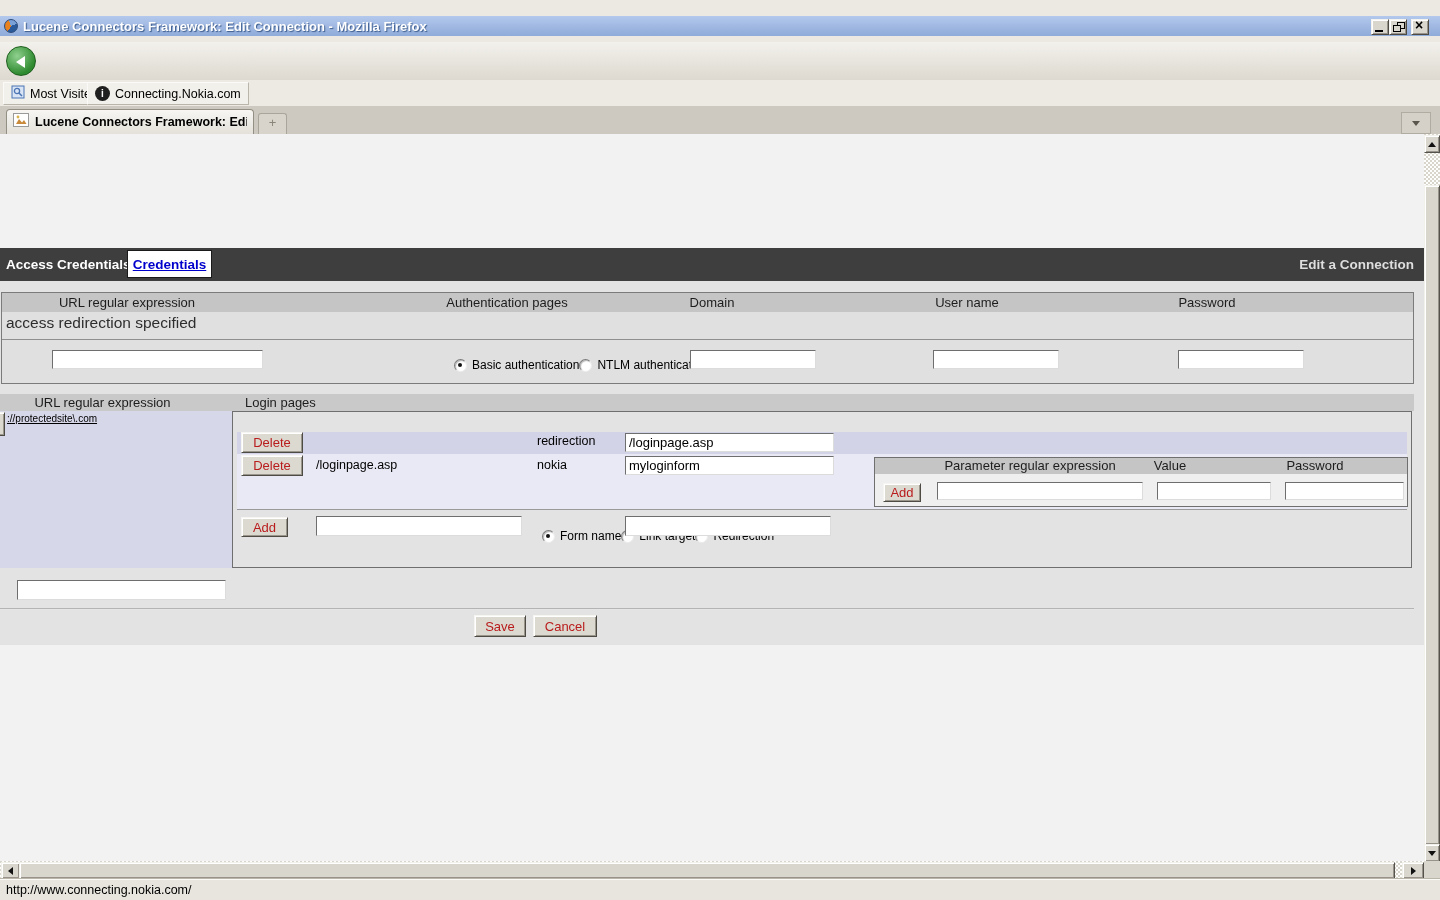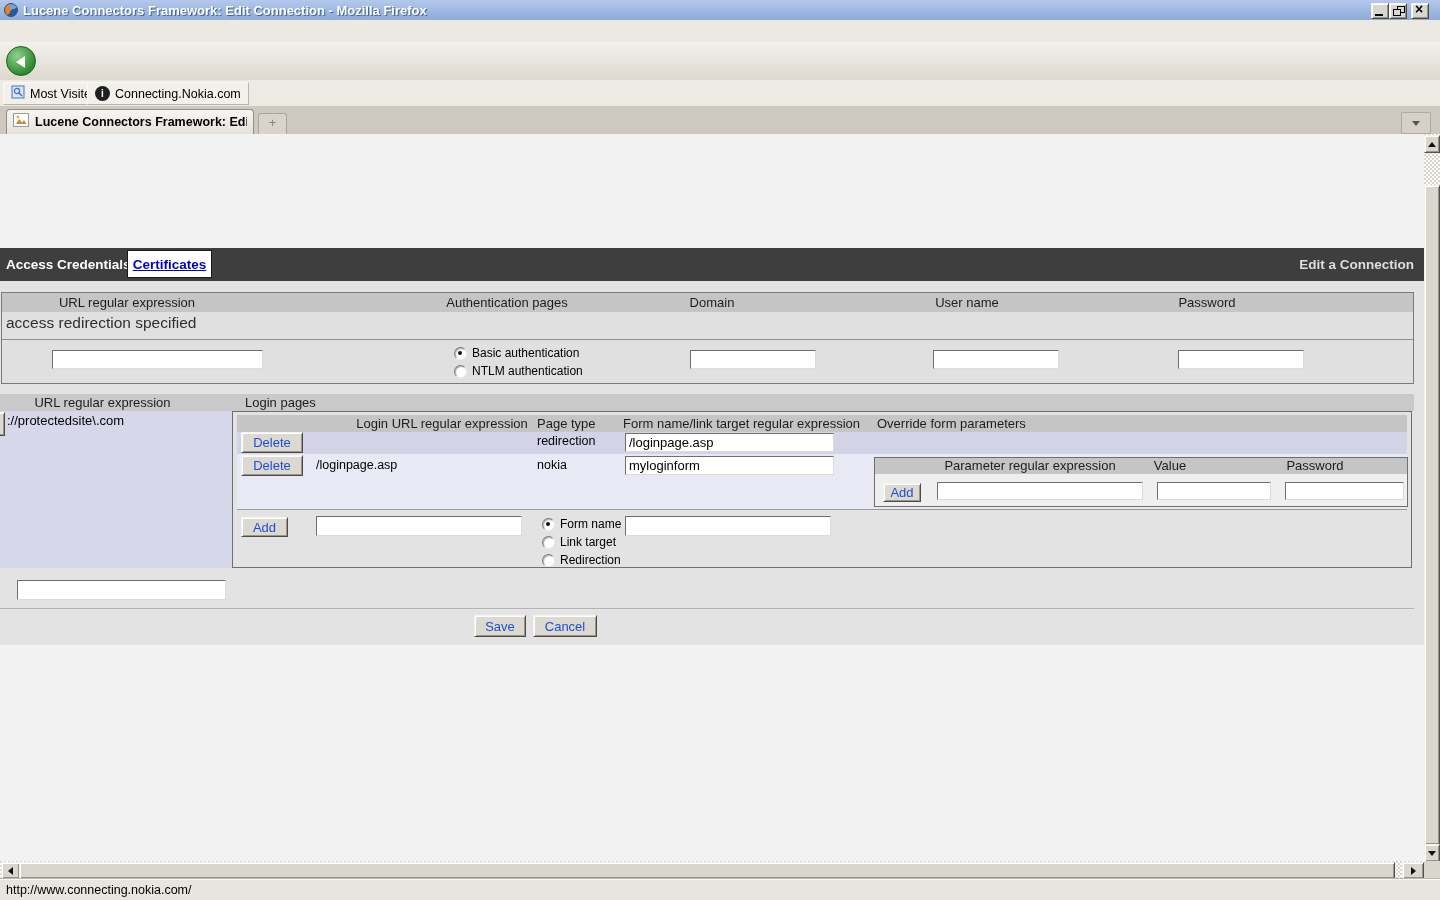--- a/index.html
+++ b/index.html
@@ -1,21 +1,21 @@
 <!DOCTYPE html>
 <html><head>
 <meta charset="utf-8">
 <style>
   html,body{margin:0;padding:0;}
   .screen{position:relative;width:1440px;height:900px;overflow:hidden;background:#ece9e2;
           font-family:"Liberation Sans",sans-serif;color:#000;}
   .abs{position:absolute;}
 
   
-  .titlebar{left:0;top:0;width:1440px;height:20px;
+  .titlebar{left:0;top:16px;width:1440px;height:20px;
     background:linear-gradient(#b3c8ec,#8fabd9);display:flex;align-items:center;}
   .fficon{width:14px;height:14px;border-radius:50%;margin:0 5px 0 4px;
     background:conic-gradient(from 210deg,#e8821e 0 130deg,#7aa0d8 0 220deg,#2a5a9a 0 360deg);
     border:1px solid #2a4a7a;box-sizing:border-box;}
   .titletext{font-size:13px;font-weight:bold;color:#fff;text-shadow:1px 1px 1px #3a5a8a;white-space:nowrap;}
   .winbtn{position:absolute;top:3px;width:16px;height:14px;background:#d9d6ce;
     border:1px solid;border-color:#f4f3ef #4e4a44 #4e4a44 #f4f3ef;
     box-shadow:inset 1px 1px 0 #fff,inset -1px -1px 0 #97938a;}
   .wmin{left:1371px;} .wres{left:1389px;} .wcls{left:1411px;}
   .wmin i{position:absolute;left:3px;bottom:2px;width:8px;height:2px;background:#000;}
@@ -94,33 +94,33 @@
   .cellsm{position:absolute;font-size:12.5px;color:#000;white-space:nowrap;}
 
   .sec1{left:1px;top:158px;width:1411px;height:90px;border:1px solid #7b7b7b;background:#e0e0e0;}
   .sec1hdr{position:absolute;left:0;top:0;width:100%;height:19px;background:#c5c5c5;}
   .sec1msg{position:absolute;left:4px;top:21px;font-size:15.5px;color:#2e2e2e;}
   .sec1line{position:absolute;left:0;top:46px;width:100%;height:1px;background:#8f8f8f;}
 
   .tin{position:absolute;background:#fff;border:1px solid;border-color:#6e6e6e #dcdcdc #dcdcdc #6e6e6e;
     font-size:13px;font-family:"Liberation Sans",sans-serif;padding:1px 3px;outline:none;box-sizing:content-box;}
 
-  .radgrp{position:absolute;display:flex;flex-direction:column;}
+  .radgrp{position:absolute;display:flex;flex-direction:row;margin-top:12px;}
   .radrow{display:flex;align-items:center;gap:5px;height:18px;}
   .rad{position:relative;width:11px;height:11px;border-radius:50%;background:#fff;
     border:1px solid;border-color:#7a7a7a #ececec #ececec #7a7a7a;box-shadow:inset 1px 1px 1px rgba(0,0,0,.3);}
   .rad.on::after{content:"";position:absolute;left:3px;top:3px;width:4px;height:4px;border-radius:50%;background:#111;}
   .radlbl{font-size:12px;color:#000;white-space:nowrap;}
 
   .sec2hdr{left:0;top:260px;width:1414px;height:17px;background:#c9c9c9;}
   .leftcell{left:0;top:277px;width:232px;height:157px;background:#d7d7ea;}
-  .leftval{position:absolute;left:7px;top:2px;font-size:13px;}
+  .leftval{position:absolute;left:7px;top:2px;font-size:10px;text-decoration:underline;}
   .btn{position:absolute;background:#dcd9d1;border:1px solid;border-color:#f6f5f1 #4e4a44 #4e4a44 #f6f5f1;
     box-shadow:inset 1px 1px 0 #fff,inset -1px -1px 0 #9b968b;font-size:13px;font-family:"Liberation Sans",sans-serif;
-    display:flex;align-items:center;justify-content:center;color:#1d4ed8;box-sizing:border-box;}
+    display:flex;align-items:center;justify-content:center;color:#b91c1c;box-sizing:border-box;}
   .loginbox{left:232px;top:277px;width:1180px;height:157px;border:1px solid #6f6f6f;background:#e3e3e3;box-sizing:border-box;}
   .thdr{position:absolute;left:4px;top:3px;right:4px;height:17px;background:#c5c5c5;}
   .lrow1{position:absolute;left:4px;top:20px;right:4px;height:22px;background:#d3d3e8;}
   .lrow2{position:absolute;left:4px;top:42px;right:4px;height:55px;background:#e9e9f5;}
   .obox{position:absolute;left:637px;top:3px;width:534px;height:50px;border:1px solid #6f6f6f;background:#efefef;box-sizing:border-box;}
   .ohdr{position:absolute;left:0;top:0;width:100%;height:16px;background:#c5c5c5;}
   .botrow{position:absolute;left:4px;top:97px;right:4px;height:55px;background:#e3e3e3;border-top:1px solid #9a9a9a;}
 
   .divider{left:0;top:474px;width:1414px;height:2px;background:linear-gradient(#9a9a9a,#fff);}
 
@@ -239,21 +239,21 @@
         <span class="tridown"></span>
       </div>
   </div>
 
   <div class="abs content">
 
 
     <div class="abs pagetabs">
       <span class="tab-access">Access Credentials</span>
       <span class="certbox">
-        <span class="certlink">Certificates</span>
+        <span class="certlink">Credentials</span>
       </span>
       <span class="contextlbl">Edit a Connection</span>
     </div>
 
     <div class="abs formbg"></div>
     <div class="abs lowerbg"></div>
 
     <div class="abs sec1">
       <div class="sec1hdr">
         <span class="hdrlbl" style="left:0;width:250px;top:2px;">URL regular expression</span>
@@ -284,26 +284,20 @@
       <span class="hdrlbl" style="left:0;width:205px;top:1px;">URL regular expression</span>
       <span class="hdrlbl" style="left:238px;top:1px;text-align:left;margin-left:7px;">Login pages</span>
     </div>
 
     <div class="abs leftcell">
       <div class="btn" style="left:-5px;top:1px;width:10px;height:24px;"></div>
       <span class="leftval">://protectedsite\.com</span>
     </div>
 
     <div class="abs loginbox">
-      <div class="thdr">
-        <span class="hdrlbl" style="left:60px;width:290px;top:1px;">Login URL regular expression</span>
-        <span class="hdrlbl" style="left:300px;top:1px;text-align:left;">Page type</span>
-        <span class="hdrlbl" style="left:386px;top:1px;text-align:left;">Form name/link target regular expression</span>
-        <span class="hdrlbl" style="left:640px;top:1px;text-align:left;">Override form parameters</span>
-      </div>
 
       <div class="lrow1">
         <div class="btn" style="left:4px;top:0;width:62px;height:21px;">Delete</div>
         <span class="cellsm" style="left:300px;top:2px;">redirection</span>
         <input class="tin" style="left: 388px; top: 1px; width: 201px; height: 15px;" value="/loginpage.asp">
       </div>
 
       <div class="lrow2">
         <div class="btn" style="left:4px;top:1px;width:62px;height:21px;">Delete</div>
         <span class="cellsm" style="left:79px;top:4px;">/loginpage.asp</span>

